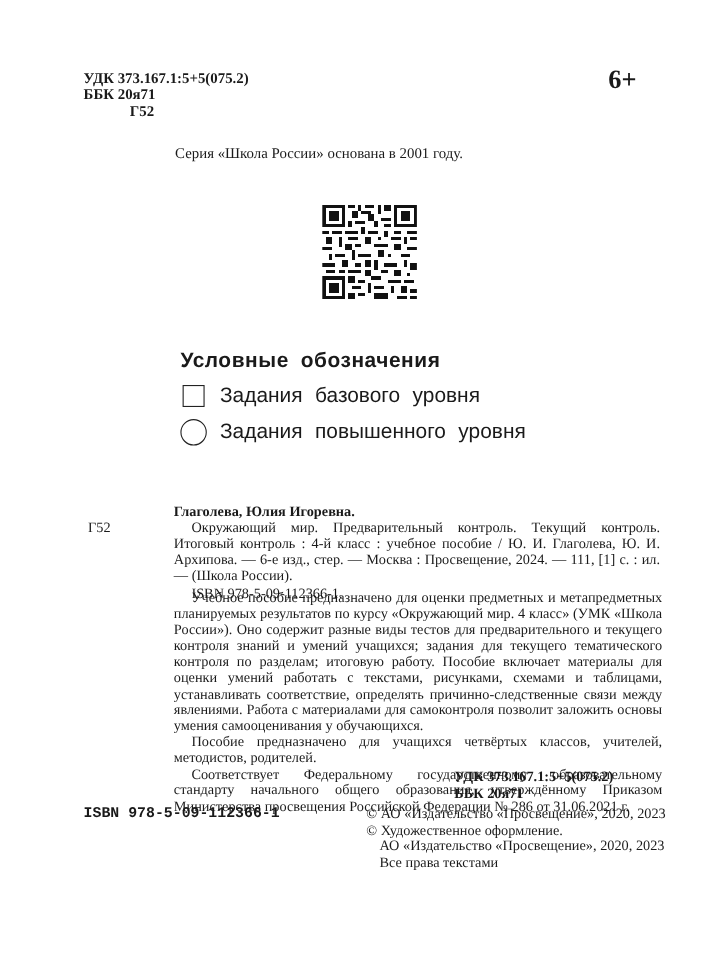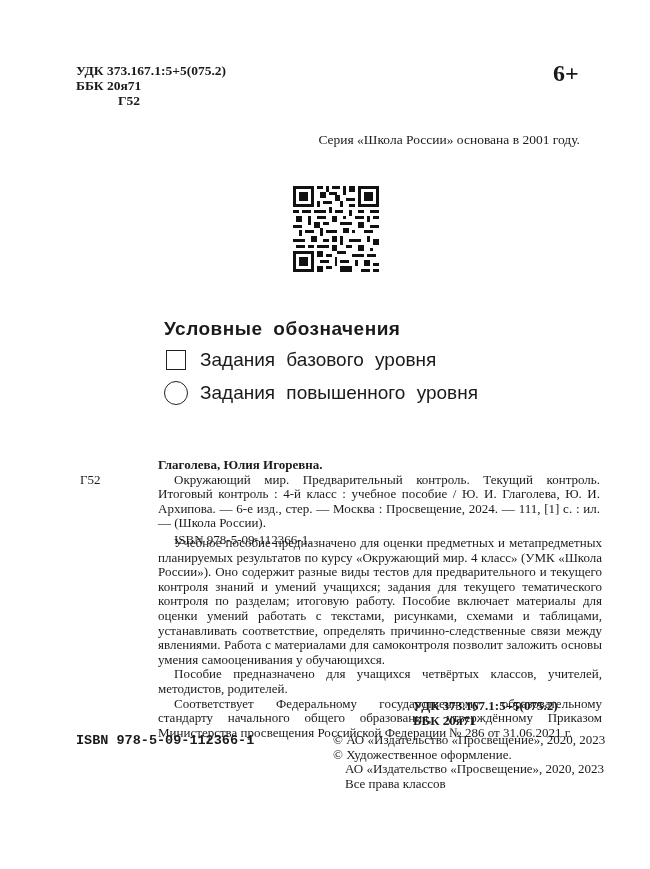--- a/index.html
+++ b/index.html
@@ -8,21 +8,21 @@
       color: #1a1a1a; font-family: "Liberation Serif", "DejaVu Serif", serif;
       overflow: hidden;
     }
     .abs { position: absolute; }
     .sans { font-family: "Liberation Sans", "DejaVu Sans", sans-serif; }
 
     .bib-top { left: 76px; top: 63px; font-size: 13.5px; line-height: 15px; font-weight: bold; }
     .bib-top .g52 { padding-left: 42px; display:block; }
     .bib-top span { display:block; }
     .age { left: 553px; top: 60px; font-size: 24px; font-weight: bold; }
-    .series { left: 0; width: 580px; top: 132px; text-align: right; font-size: 13.5px; }
+    .series { left: 0; width: 580px; top: 132px; text-align: center; font-size: 13.5px; }
     .qr { left: 293px; top: 186px; width: 86px; height: 86px; }
     .legend { left: 164px; top: 318px; }
     .legend-title { font-size: 19px; font-weight: bold; letter-spacing: 0.5px; word-spacing: 5px; }
     .legend-row { display: flex; align-items: center; margin-top: 7px; height: 26px; }
     .legend-row .lbl { font-size: 19px; word-spacing: 6px; margin-left: 14px; text-align: right; }
     .sq { width: 20px; height: 20px; border: 1.6px solid #222; box-sizing: border-box; margin-left: 2px; }
     .circ { width: 24px; height: 24px; border: 1.6px solid #222; border-radius: 50%; box-sizing: border-box; }
 
     .card { left: 80px; top: 458px; width: 530px; font-size: 13px; line-height: 14.6px; }
     .card .author { padding-left: 78px; font-weight: bold; }
@@ -104,14 +104,14 @@
   <span>УДК 373.167.1:5+5(075.2)</span>
   <span>ББК 20я71</span>
 </div>
 
 <div class="abs isbn-bottom">ISBN 978-5-09-112366-1</div>
 
 <div class="abs copyright">
   <span>© АО «Издательство «Просвещение», 2020, 2023</span>
   <span>© Художественное оформление.</span>
   <span class="ind">АО «Издательство «Просвещение», 2020, 2023</span>
-  <span class="ind">Все права классов</span>
+  <span class="ind">Все права текстами</span>
 </div>
 
 </body></html>

